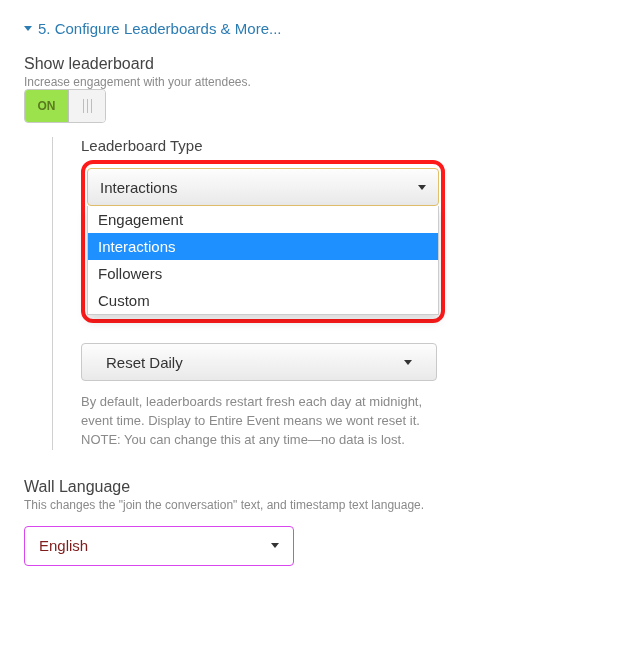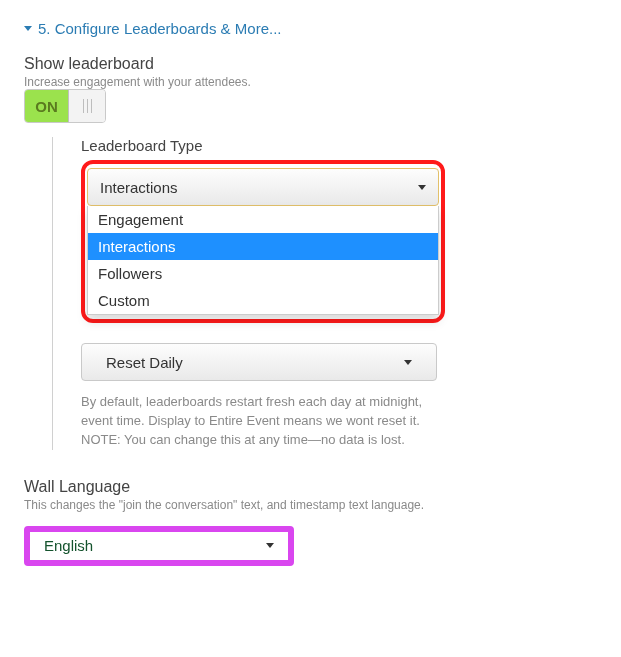--- a/index.html
+++ b/index.html
@@ -51,21 +51,21 @@
     display: flex;
     border: 1px solid #c9c9c9;
     border-radius: 4px;
     overflow: hidden;
     height: 34px;
   }
   .toggle .on {
     background: #9be24d;
     color: #5a7a1f;
     font-weight: 700;
-    font-size: 15px;
+    font-size: 12px;
     width: 44px;
     display: flex;
     align-items: center;
     justify-content: center;
     border-right: 1px solid #bfbfbf;
   }
   .toggle .off {
     width: 36px;
     background: #f3f3f3;
     display: flex;
@@ -156,29 +156,29 @@
     margin-top: 12px;
     width: 360px;
     line-height: 1.45;
   }
   .wall-section {
     margin-top: 28px;
   }
   .select-small {
     height: 40px;
     width: 270px;
-    border: 6px solid #d946ef;
+    border: 1px solid #d946ef;
     border-radius: 4px;
     background: #fff;
     display: flex;
     align-items: center;
     justify-content: space-between;
     padding: 0 14px;
     font-size: 15px;
-    color: #14532d;
+    color: #7f1d1d;
     cursor: pointer;
     margin-top: 14px;
   }
   .gap { height: 14px; }
 </style>
 </head>
 <body>
 
 <div class="section-header">
   <span class="caret-down"></span>

